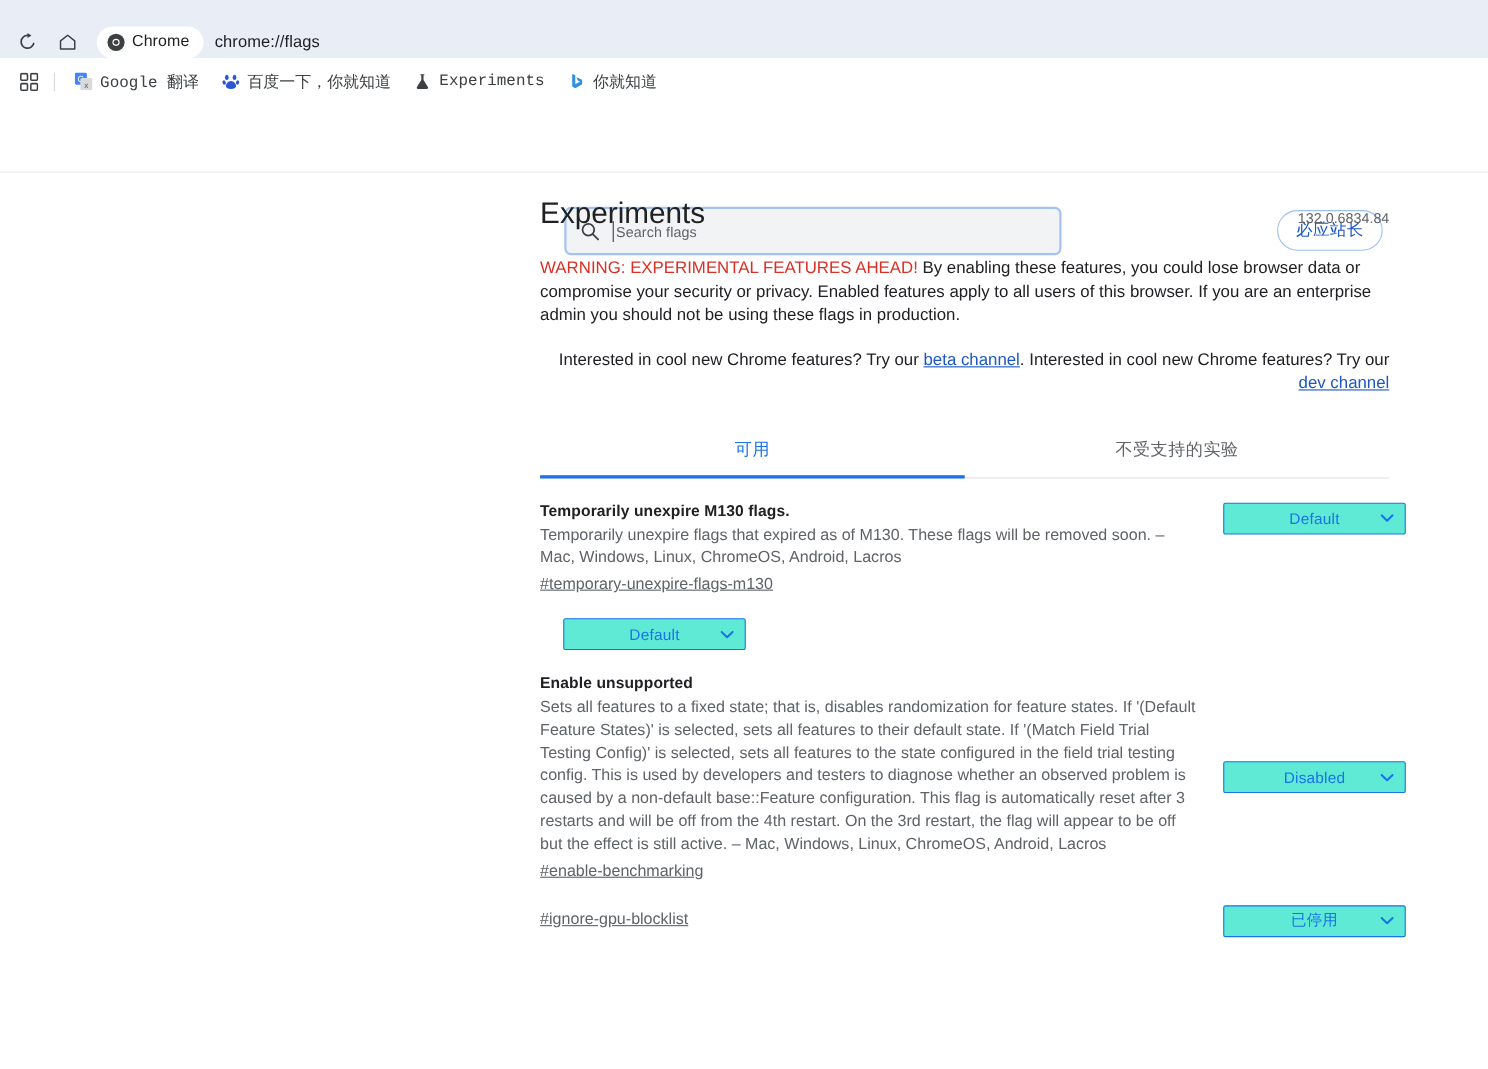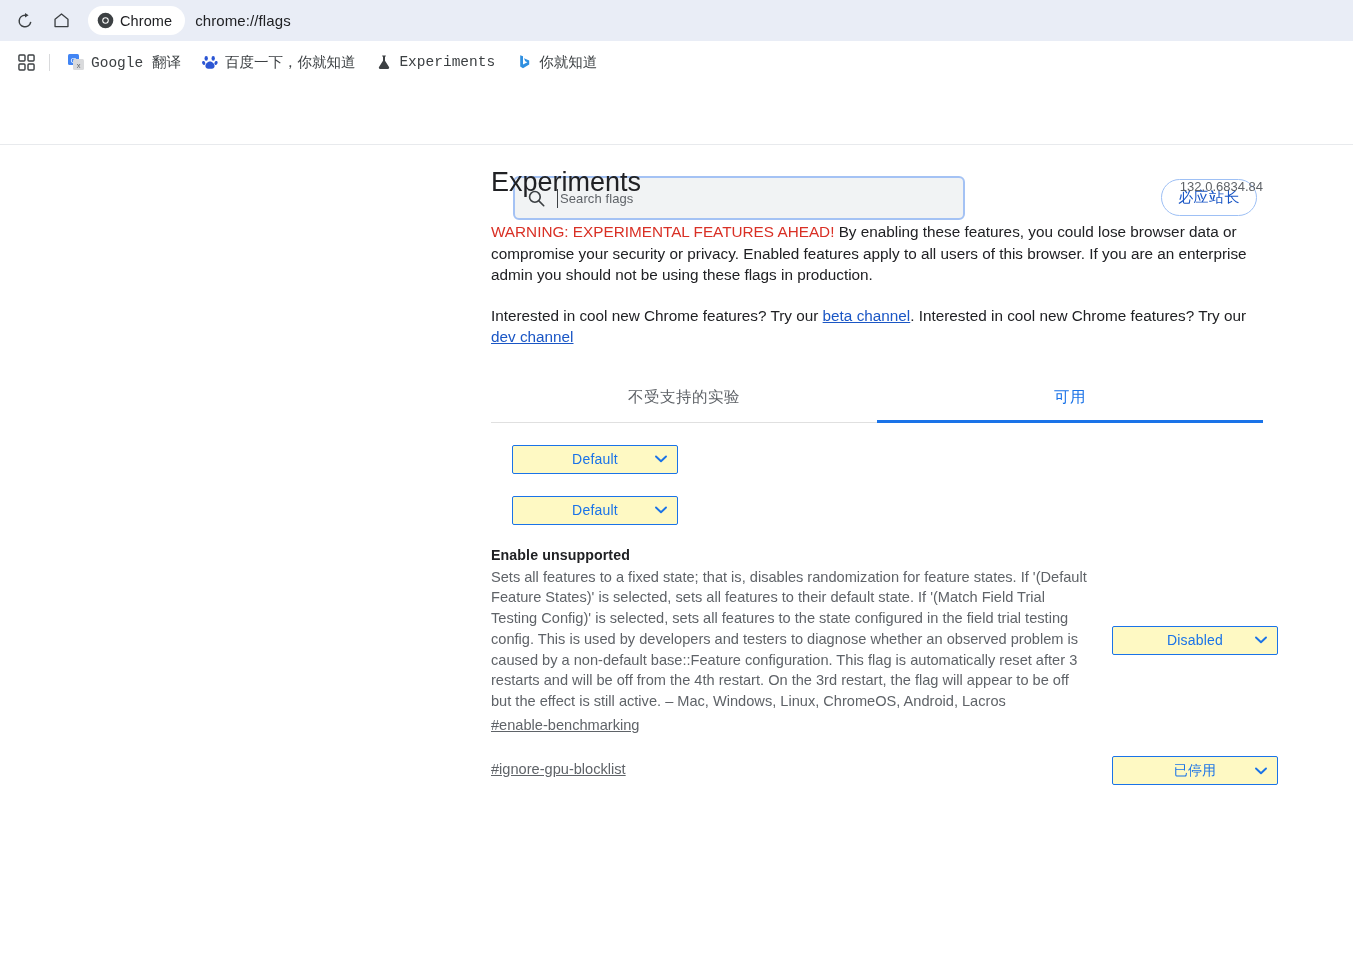--- a/index.html
+++ b/index.html
@@ -6,24 +6,24 @@
   html, body {
     margin: 0; padding: 0;
     width: 1353px; height: 972px;
     background: #ffffff;
     font-family: "Liberation Sans", sans-serif;
     overflow: hidden;
   }
 
   
   .browser-toolbar {
-    height: 41px;
+    height: 53px;
     background: #e9edf6;
     display: flex;
-    align-items: center;
+    align-items: flex-end;
     padding: 0 10px;
     gap: 6px;
   }
   .nav-btn {
     width: 30px; height: 30px;
     display: flex; align-items: center; justify-content: center;
     border-radius: 50%;
     color: #202124;
     flex: none;
   }
@@ -181,20 +181,21 @@
     font-size: 15.3px;
     line-height: 21.5px;
     color: #202124;
   }
   .warning-strong { color: #d93025; }
   .channel-para {
     margin: 19px 0 0 0;
     font-size: 15.3px;
     line-height: 21.5px;
     color: #202124;
+    text-align: right;
   }
   .link {
     color: #1a56c5;
     text-decoration: underline;
   }
 
   
   .tabs {
     margin-top: 28px;
     display: flex;
@@ -248,21 +249,21 @@
   .flag-control {
     margin-left: 21px;
     flex: none;
     display: flex;
   }
   .flag-select {
     width: 166px;
     height: 29px;
     border: 1px solid #1a73e8;
     border-radius: 2px;
-    background: #fef9c3;
+    background: #5eead4;
     color: #1a73e8;
     font-size: 14px;
     font-family: "Liberation Sans", sans-serif;
     display: flex;
     align-items: center;
     justify-content: center;
     position: relative;
     letter-spacing: .2px;
   }
   .flag-select .chev {
@@ -366,47 +367,52 @@
     <div class="title-row">
       <h1 class="page-title">Experiments</h1>
       <span class="version">132.0.6834.84</span>
     </div>
 
     <p class="warning-para"><span class="warning-strong">WARNING: EXPERIMENTAL FEATURES AHEAD!</span><span> By enabling these features, you could lose browser data or compromise your security or privacy. Enabled features apply to all users of this browser. If you are an enterprise admin you should not be using these flags in production.</span></p>
 
     <p class="channel-para"><span>Interested in cool new Chrome features? Try our </span><a class="link" href="#">beta channel</a><span>. Interested in cool new Chrome features? Try our </span><a class="link" href="#">dev channel</a></p>
 
     <div class="tabs">
+      <div class="tab active">可用</div>
       <div class="tab">不受支持的实验</div>
-      <div class="tab active">可用</div>
+    </div>
+
+    <div class="flag-row">
+      <div class="flag-main">
+        <div class="flag-name">Temporarily unexpire M130 flags.</div>
+        <div class="flag-desc">Temporarily unexpire flags that expired as of M130. These flags will be removed soon. – Mac, Windows, Linux, ChromeOS, Android, Lacros</div>
+        <a class="flag-anchor" href="#">#temporary-unexpire-flags-m130</a>
+      </div>
+      <div class="flag-control">
+        <div class="flag-select">
+          <span>Default</span>
+          <svg class="chev" width="12" height="8" viewBox="0 0 12 8">
+            <path d="M1 1.5 L6 6.3 L11 1.5" fill="none" stroke="#1a73e8" stroke-width="1.9" stroke-linecap="round" stroke-linejoin="round"></path>
+          </svg>
+        </div>
+      </div>
     </div>
 
     <div class="flag-row">
       <div class="flag-control">
         <div class="flag-select">
           <span>Default</span>
           <svg class="chev" width="12" height="8" viewBox="0 0 12 8">
             <path d="M1 1.5 L6 6.3 L11 1.5" fill="none" stroke="#1a73e8" stroke-width="1.9" stroke-linecap="round" stroke-linejoin="round"></path>
           </svg>
         </div>
       </div>
     </div>
 
     <div class="flag-row">
-      <div class="flag-control">
-        <div class="flag-select">
-          <span>Default</span>
-          <svg class="chev" width="12" height="8" viewBox="0 0 12 8">
-            <path d="M1 1.5 L6 6.3 L11 1.5" fill="none" stroke="#1a73e8" stroke-width="1.9" stroke-linecap="round" stroke-linejoin="round"></path>
-          </svg>
-        </div>
-      </div>
-    </div>
-
-    <div class="flag-row">
       <div class="flag-main">
         <div class="flag-name">Enable unsupported</div>
         <div class="flag-desc">Sets all features to a fixed state; that is, disables randomization for feature states. If '(Default Feature States)' is selected, sets all features to their default state. If '(Match Field Trial Testing Config)' is selected, sets all features to the state configured in the field trial testing config. This is used by developers and testers to diagnose whether an observed problem is caused by a non-default base::Feature configuration. This flag is automatically reset after 3 restarts and will be off from the 4th restart. On the 3rd restart, the flag will appear to be off but the effect is still active. – Mac, Windows, Linux, ChromeOS, Android, Lacros</div>
         <a class="flag-anchor" href="#">#enable-benchmarking</a>
       </div>
       <div class="flag-control" style="align-self:center;">
         <div class="flag-select">
           <span>Disabled</span>
           <svg class="chev" width="12" height="8" viewBox="0 0 12 8">
             <path d="M1 1.5 L6 6.3 L11 1.5" fill="none" stroke="#1a73e8" stroke-width="1.9" stroke-linecap="round" stroke-linejoin="round"></path>

